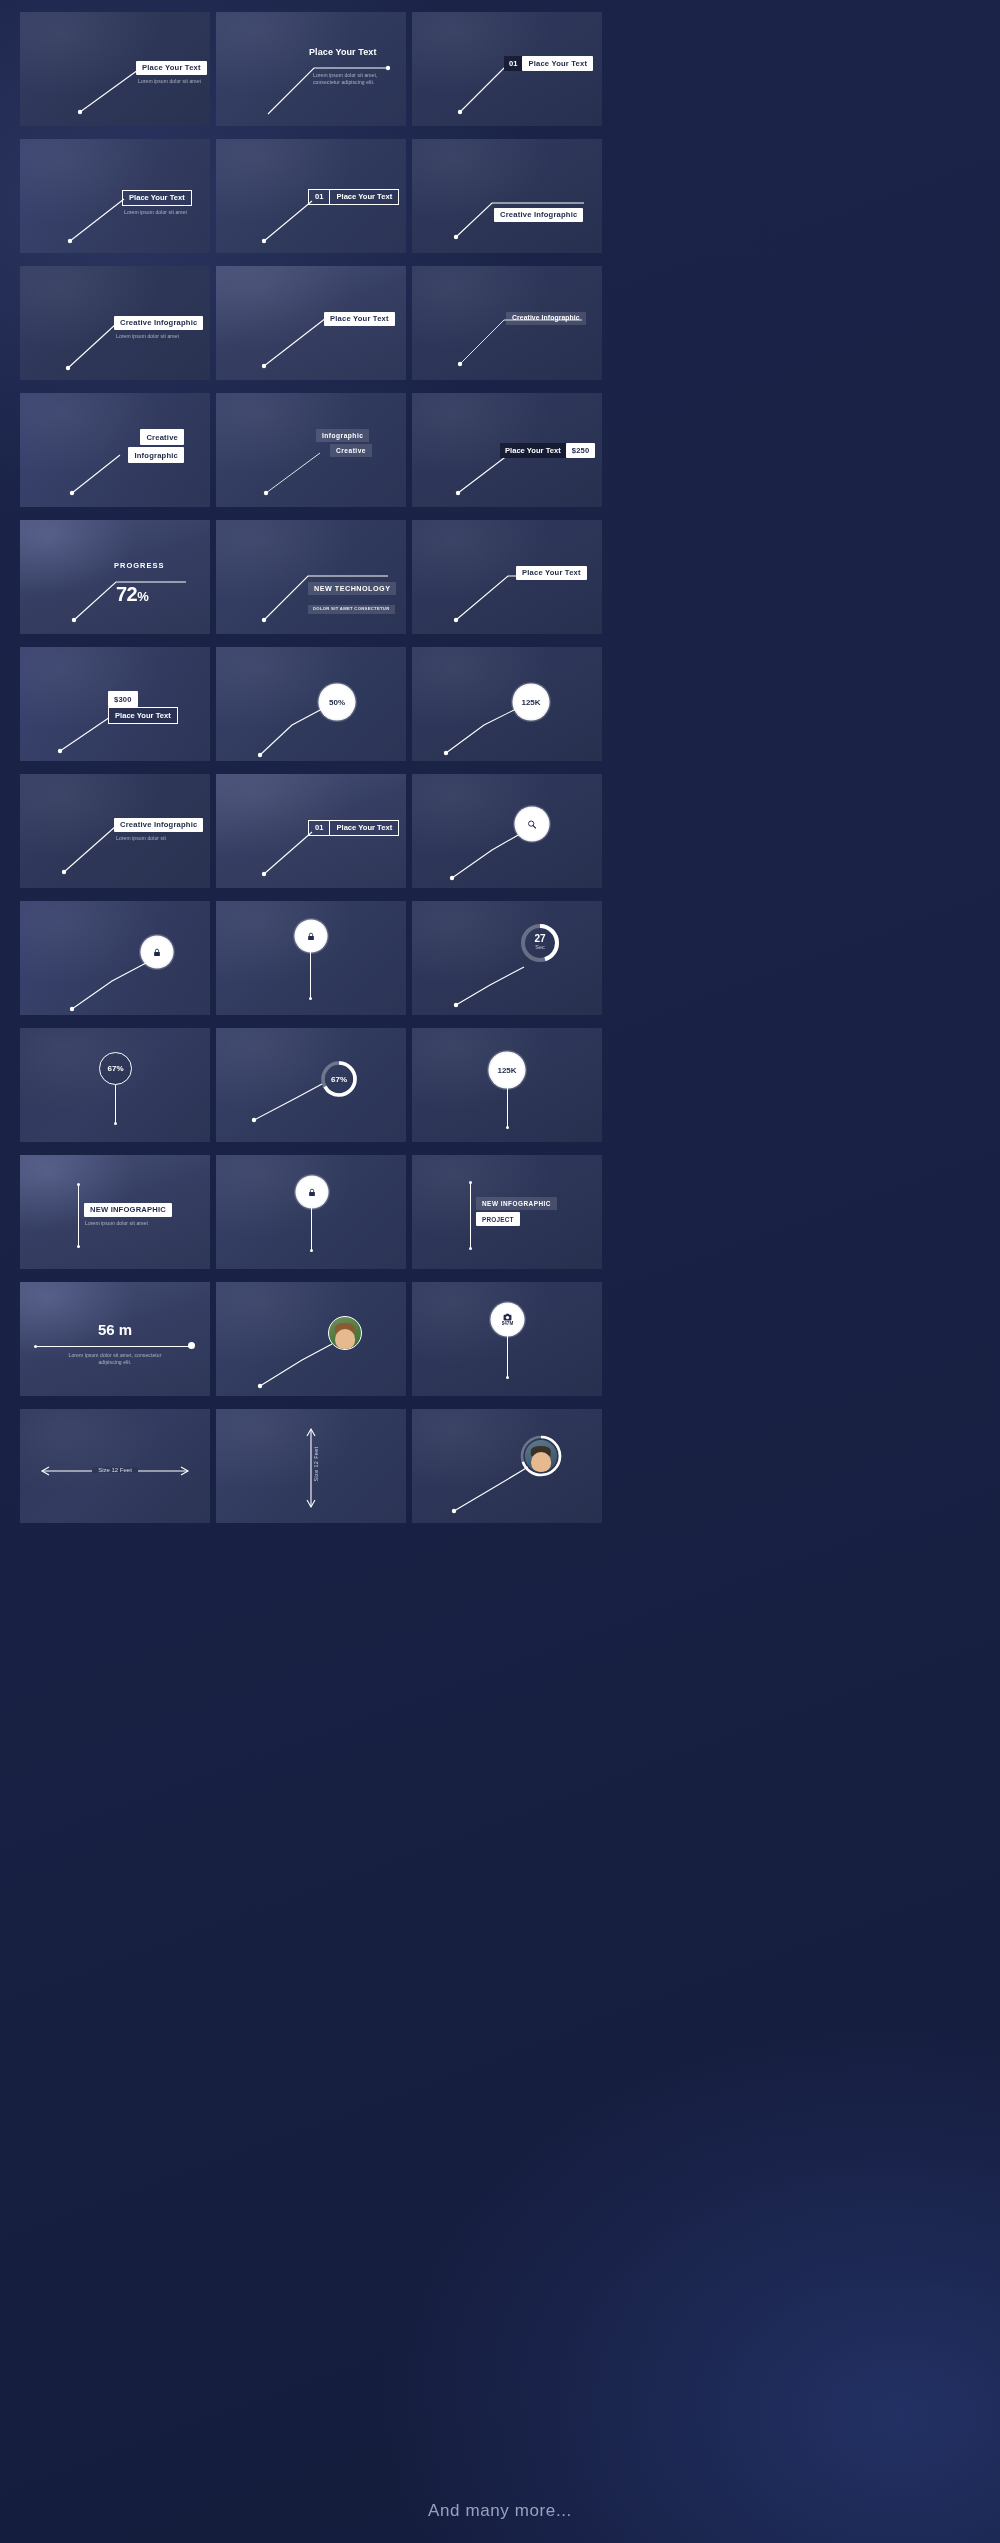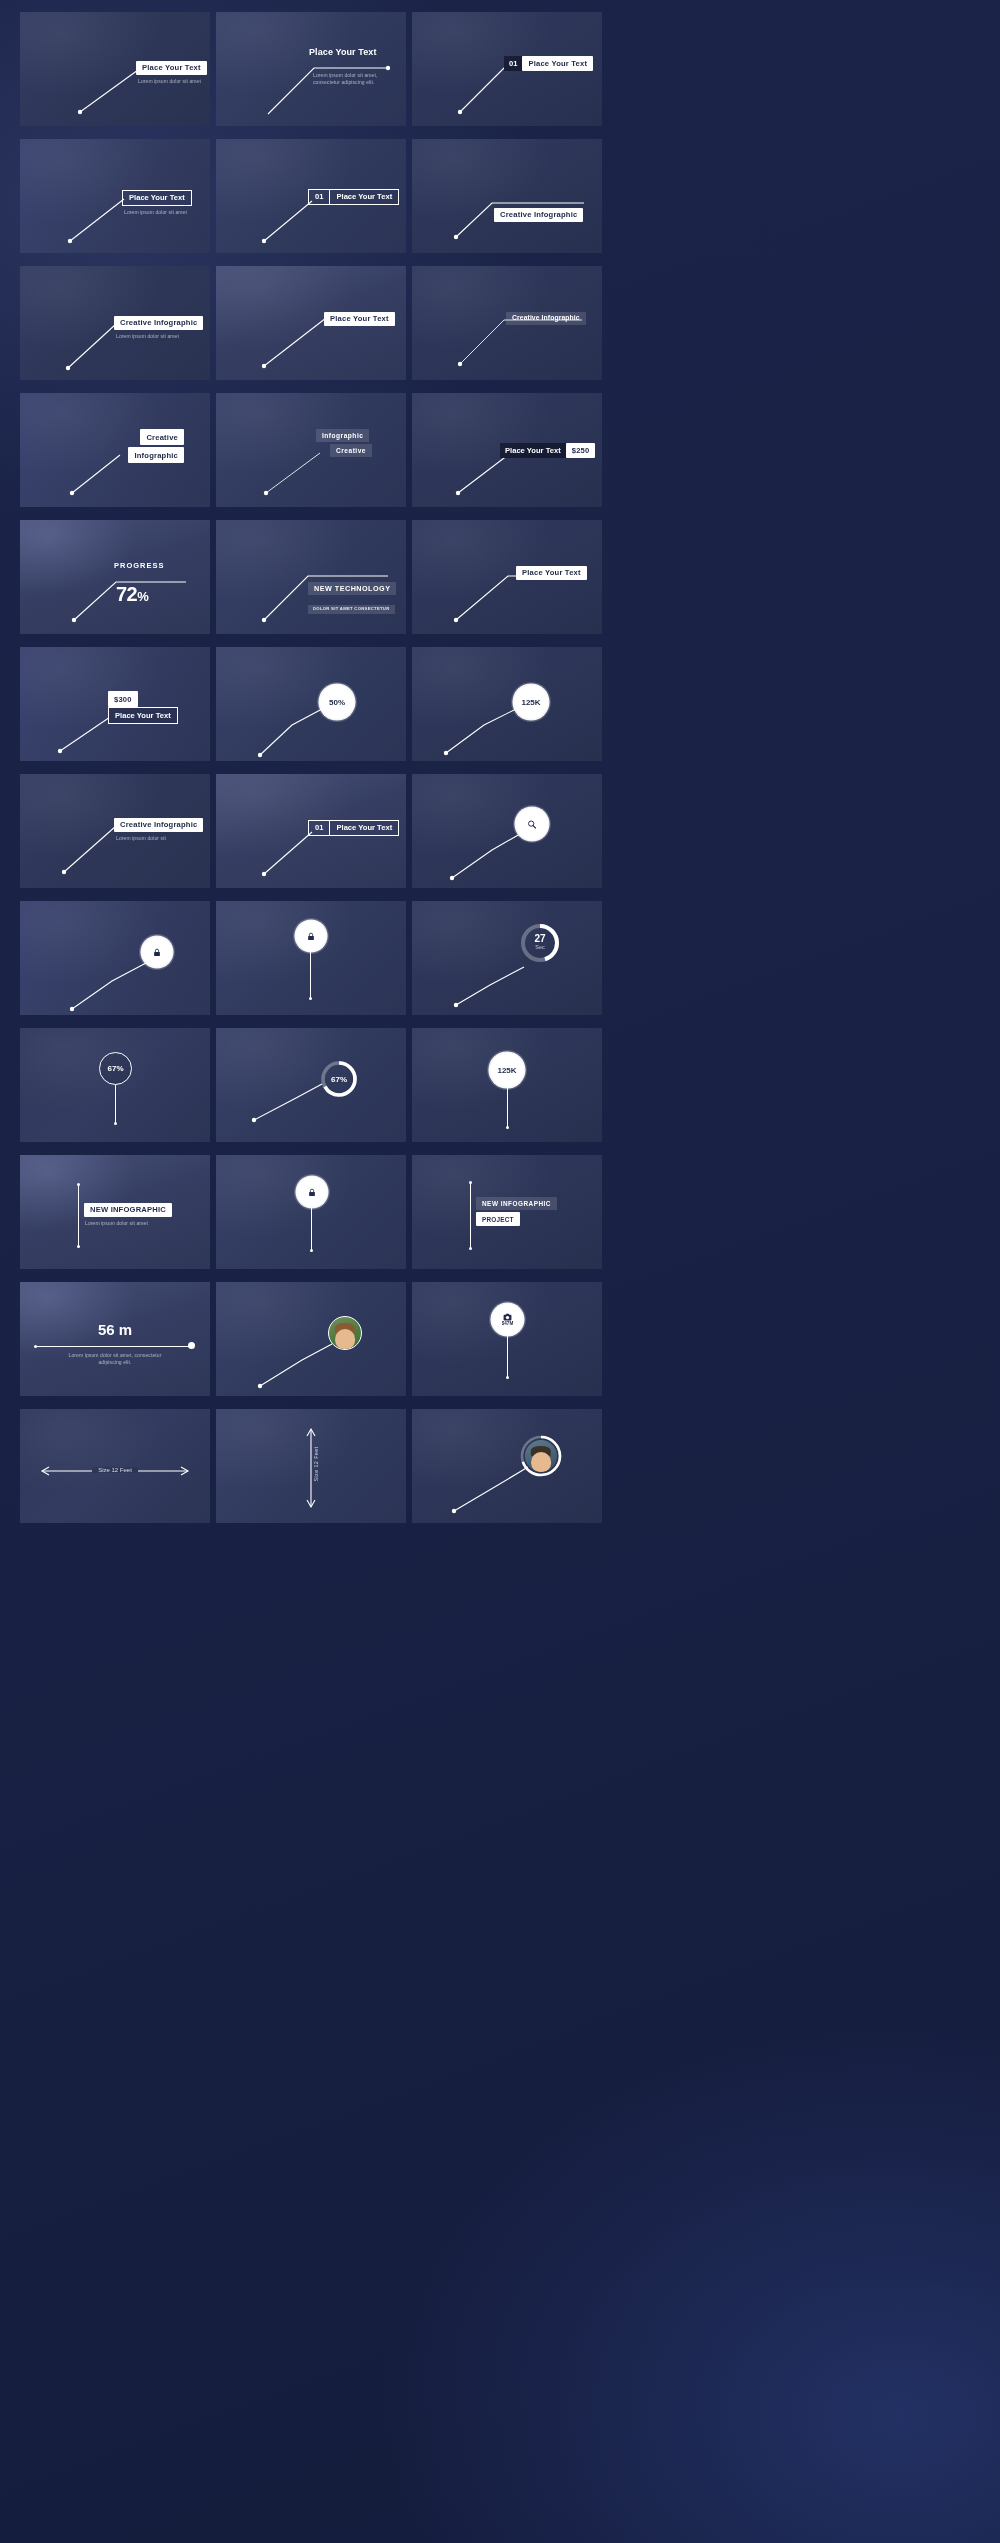--- a/index.html
+++ b/index.html
@@ -609,13 +609,14 @@
         </svg>
         <div class="avatar avatar2" style="left:5px; top:5px; width:32px; height:32px; border:none; position:absolute;">
           <div class="hair" style="background:#3b3028;"></div>
           <div class="face"></div>
         </div>
       </div>
     </div>
 
   </div>
 
+  <div class="footer">And many more...</div>
 </div>
 
 </body></html>

